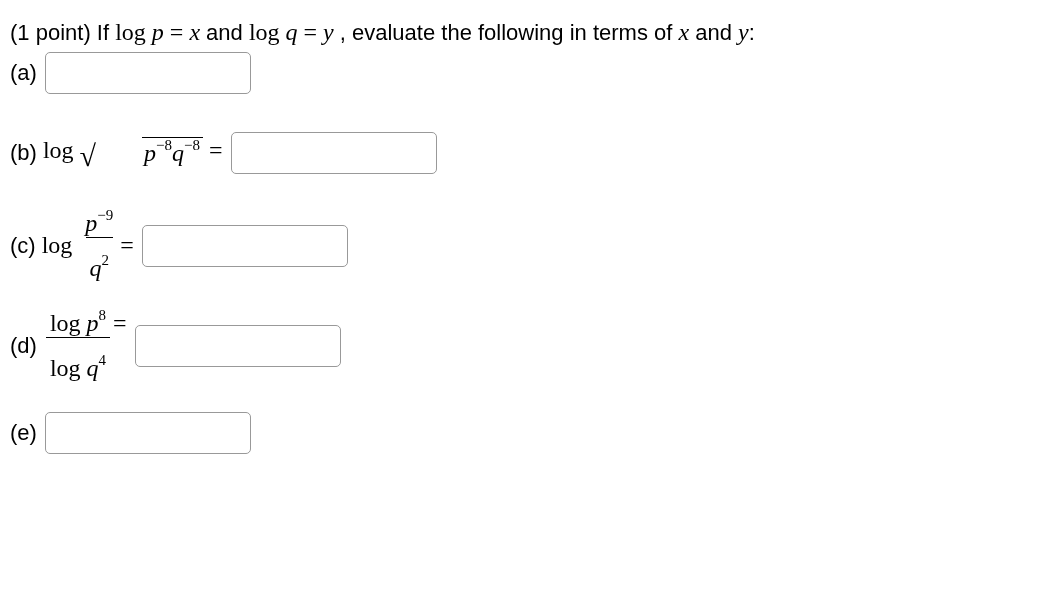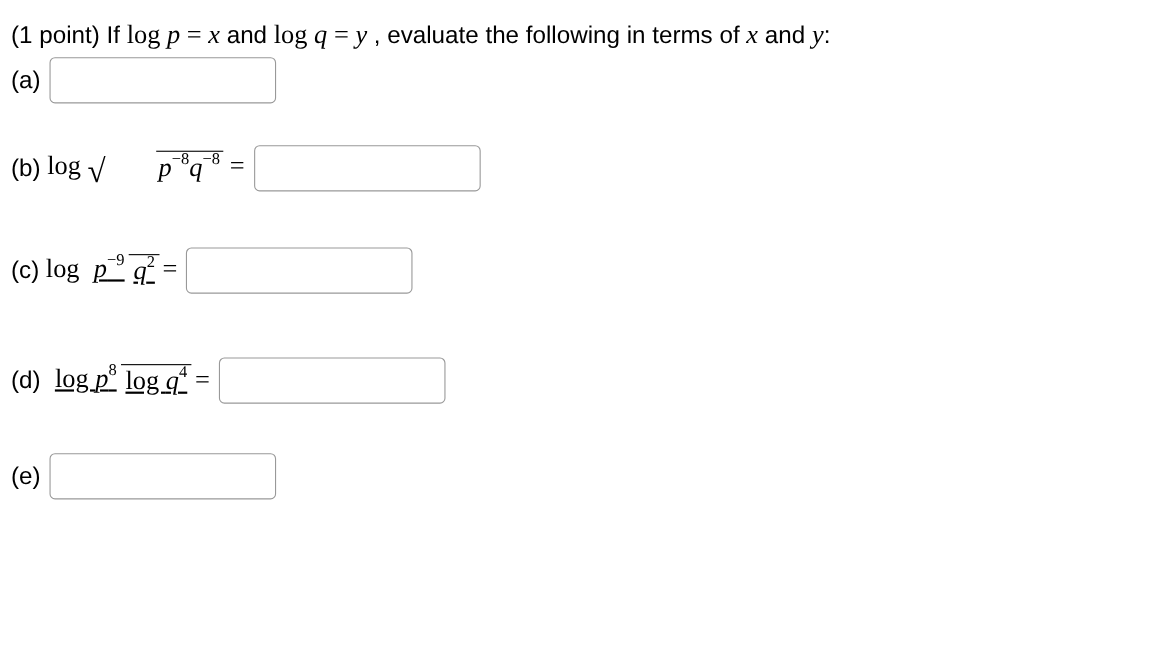--- a/index.html
+++ b/index.html
@@ -49,33 +49,32 @@
       height: 42px;
       border: 1px solid #999;
       border-radius: 5px;
       font-size: 18px;
       padding: 4px 8px;
       margin-left: 8px;
       background: #fff;
     }
     .frac {
       display: inline-flex;
-      flex-direction: row;
+      flex-direction: column;
       align-items: center;
       vertical-align: middle;
       line-height: 1.05;
       margin: 0 3px;
-      text-decoration: underline;
     }
     .frac-num {
       padding: 0 4px 1px 4px;
     }
     .frac-den {
       border-top: 1.5px solid #000;
-      padding: 2px 4px 0 4px;
+      padding: 17px 4px 0 4px;
     }
     .sqrt-wrap {
       display: inline-flex;
       align-items: flex-end;
       vertical-align: middle;
     }
     .sqrt-sign {
       font-size: 30px;
       line-height: 0.8;
       margin-right: -2px;
@@ -132,21 +131,21 @@
       <span class="frac-num"><span class="italic">p</span><span class="sup">−9</span></span>
       <span class="frac-den"><span class="italic">q</span><span class="sup">2</span></span>
     </span>
     <span> =</span>
   </span>
   <input type="text" class="answer-input" value="" style="">
 </div>
 
 <div class="part-tall">
   <span>(d) </span>
-  <span class="math nowrap ml-4" style="display:inline-flex;align-items:flex-end;">
+  <span class="math nowrap ml-4" style="display:inline-flex;align-items:flex-start;">
     <span class="frac">
       <span class="frac-num"><span>log&nbsp;</span><span class="italic">p</span><span class="sup">8</span></span>
       <span class="frac-den"><span>log&nbsp;</span><span class="italic">q</span><span class="sup">4</span></span>
     </span>
     <span> =</span>
   </span>
   <input type="text" class="answer-input" value="" style="">
 </div>
 
 <div class="part" style="margin-bottom:0;">

